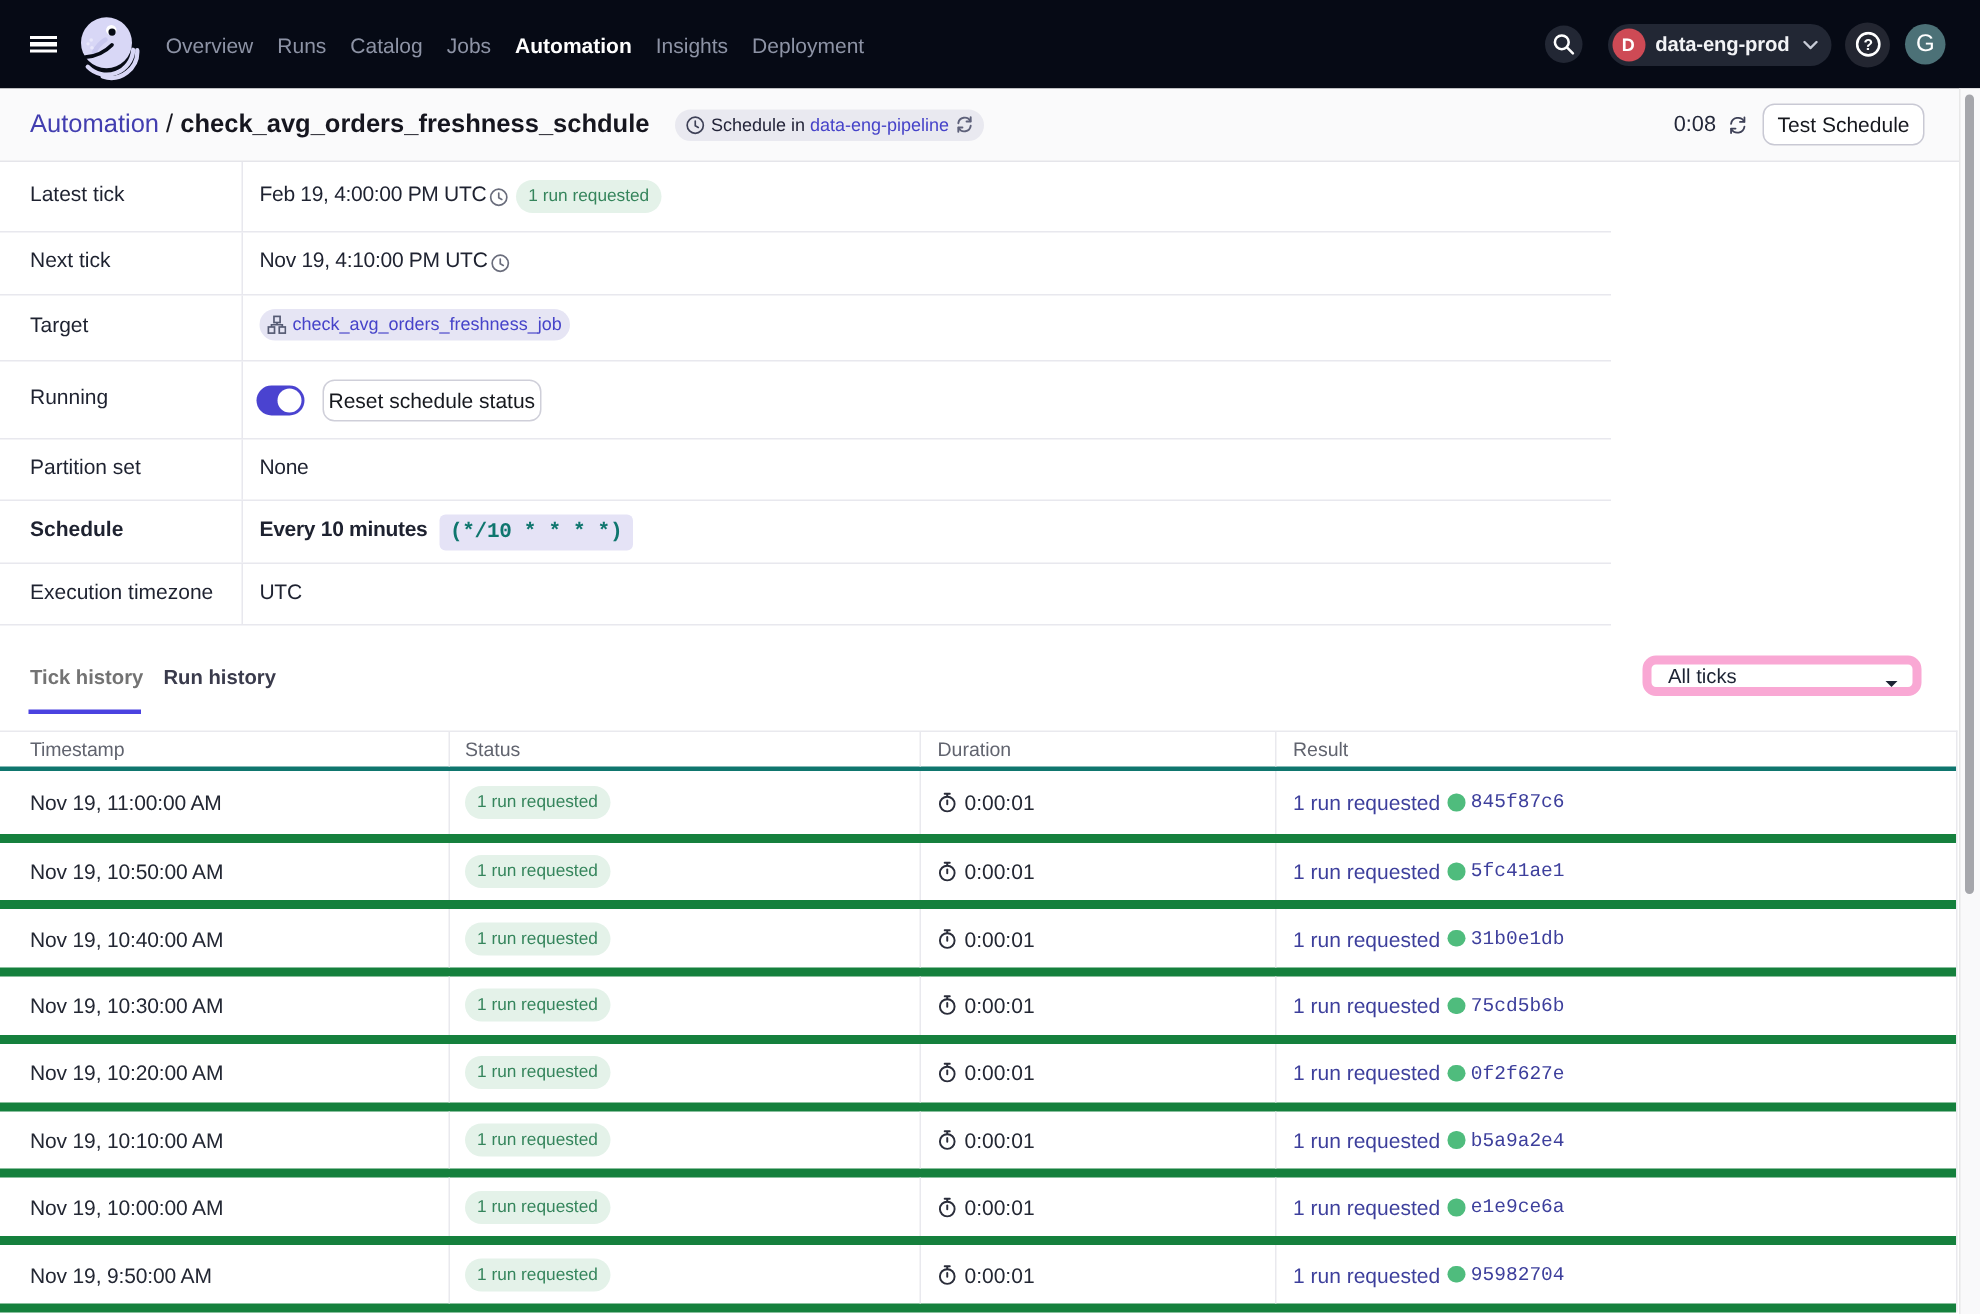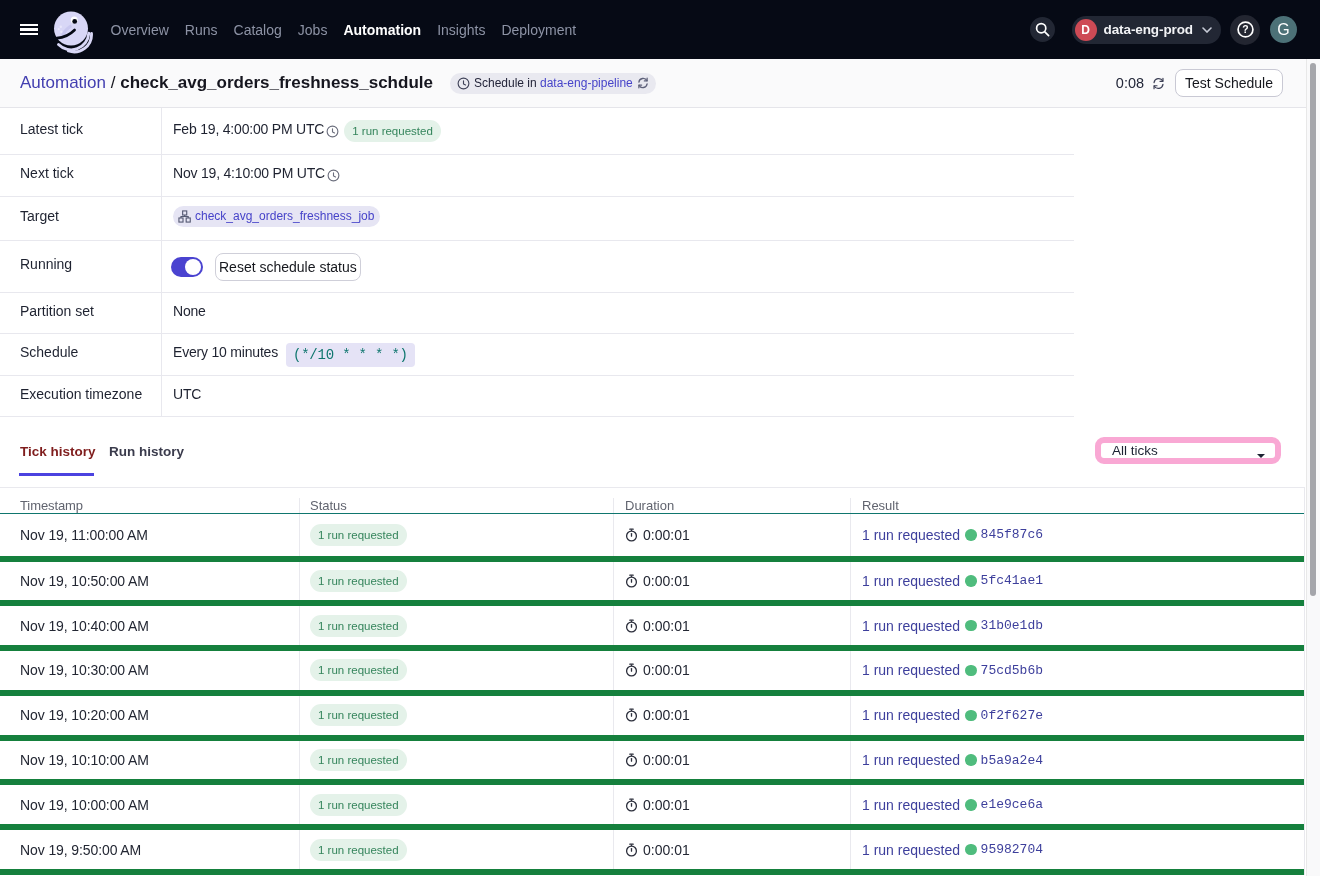--- a/index.html
+++ b/index.html
@@ -68,36 +68,36 @@
   background:#fff; border-radius:50%; }
 .resetbtn { margin-left:12px; height:28px; padding:0 3px; background:#fff;
   border:1px solid #CFCFD9; border-radius:8px; font-size:14px; letter-spacing:0; color:#16181E;
   display:flex; align-items:center; }
 .cronpill { height:19px; background:#E5E3F6; border-radius:4px; display:flex;
   align-items:center; padding:12px 7px; font-size:14px; color:#0f766e; margin-left:8px; }
 
 
 .tabs { position:absolute; left:0; top:416px; width:1320px; height:71px; }
 .tab { position:absolute; font-size:13.5px; font-weight:700; letter-spacing:0; }
-.tab.t1 { left:20px; top:28px; color:#7f1d1d; }
+.tab.t1 { left:20px; top:28px; color:#737373; }
 .tab.t2 { left:109px; top:28px; color:#3A3B4C; }
 .tabline { position:absolute; left:19px; top:57px; width:75px; height:3px;
   background:#4B42E0; }
 .allticks { position:absolute; left:1095px; top:21px; width:186px; height:27px;
   background:#fff; border:6px solid #f9a8d4; border-radius:9px; display:flex;
   align-items:center; font-size:13.5px; color:#1C2333; padding-left:11px; }
 .allticks .car { position:absolute; right:10px; top:11px; width:0; height:0;
   border-left:4px solid transparent; border-right:4px solid transparent;
   border-top:4.5px solid #1C2333; }
 
 
 .tt { position:absolute; left:0; top:487px; width:1305px;
   border-top:1px solid #E9E9EE; border-right:1px solid #E9E9EE; }
-.throw { display:flex; height:26px; border-bottom:1px solid #0f766e;
-  font-size:13px; color:#61646F;align-items:flex-end; }
+.throw { display:flex; height:26px; border-bottom:3px solid #0f766e;
+  font-size:13px; color:#61646F; }
 .trow { display:flex; height:44.8px; border-bottom:6px solid #15803d;
   font-size:14px; color:#232733; }
 .trow.first { height:47.5px; }
 .c1 { width:300px; flex:none; border-right:1px solid #E9E9EE; padding-left:20px;
   display:flex; align-items:center; letter-spacing:-0.1px; }
 .c2 { width:314px; flex:none; border-right:1px solid #E9E9EE; padding-left:10px;
   display:flex; align-items:center; }
 .c3 { width:237px; flex:none; border-right:1px solid #E9E9EE; padding-left:11px;
   display:flex; align-items:center; }
 .c4 { flex:1; padding-left:11px; display:flex; align-items:center; }
@@ -250,21 +250,21 @@
     </div>
   </div>
   <div class="prow" style="height:41px;">
     <div class="plabel">
         <span>Partition set</span>
       </div>
     <div class="pval">
         <span class="vt">None</span>
       </div>
   </div>
-  <div class="prow" style="height:42px;">
+  <div class="prow" style="height:42px;font-weight:bold;">
     <div class="plabel">
         <span>Schedule</span>
       </div>
     <div class="pval">
         <span class="vt">Every 10 minutes</span>
       <div class="cronpill mono">(*/10&nbsp;*&nbsp;*&nbsp;*&nbsp;*)</div>
     </div>
   </div>
   <div class="prow" style="height:41px;">
     <div class="plabel">

